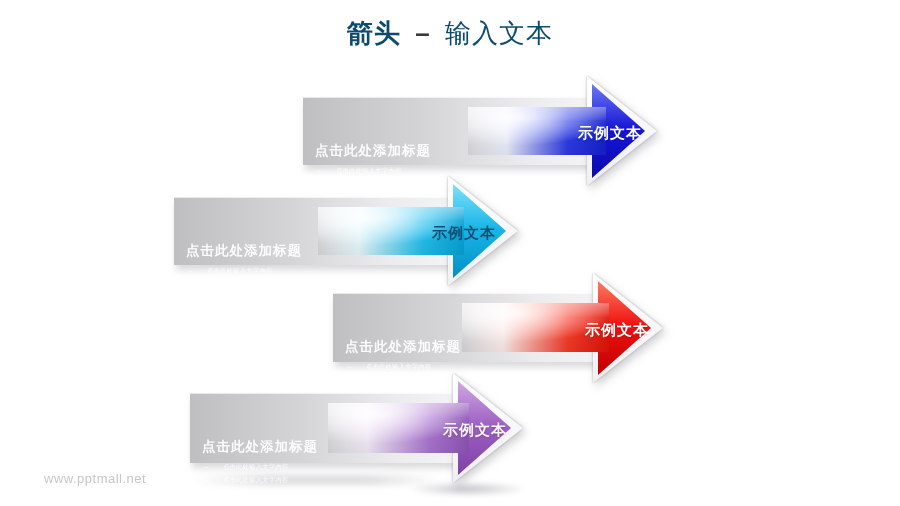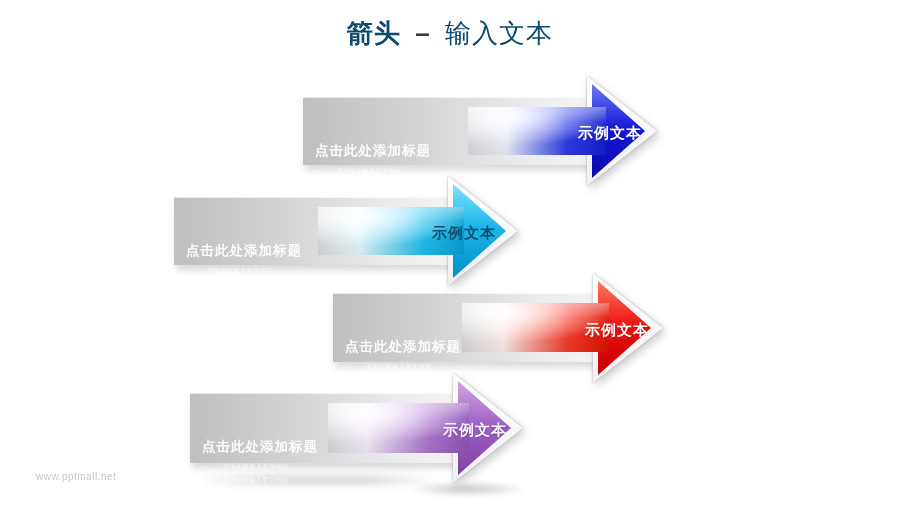--- a/index.html
+++ b/index.html
@@ -17,22 +17,22 @@
   .slide-title .em   { font-weight:900; color:#0c4a6e; }
   .slide-title .sep  { font-weight:700; color:#3a3a3a; padding:0 6px; }
   .slide-title .rest { font-weight:500; color:#0c4a6e; }
 
   .brand-logo {
     position:absolute; right:28px; top:14px;
     font-size:35px; font-weight:800; letter-spacing:0;
     color:#e3e3e4;
   }
   .watermark {
-    position:absolute; left:36px; top:471px;
-    font-size:10px; color:#c7c7c9; letter-spacing:.5px;text-align:right;
+    position:absolute; left:44px; top:471px;
+    font-size:13px; color:#c7c7c9; letter-spacing:.5px;text-align:right;
   }
 
   
   .banner { position:absolute; }
   .bar {
     position:absolute; inset:0; z-index:1;
     background:linear-gradient(90deg,#bfbfc2 0%,#d4d4d6 40%,#ececee 75%,#f5f5f6 100%);
     box-shadow:2px 5px 7px rgba(120,120,130,.28);
     border-top:1px solid rgba(255,255,255,.65);
   }

